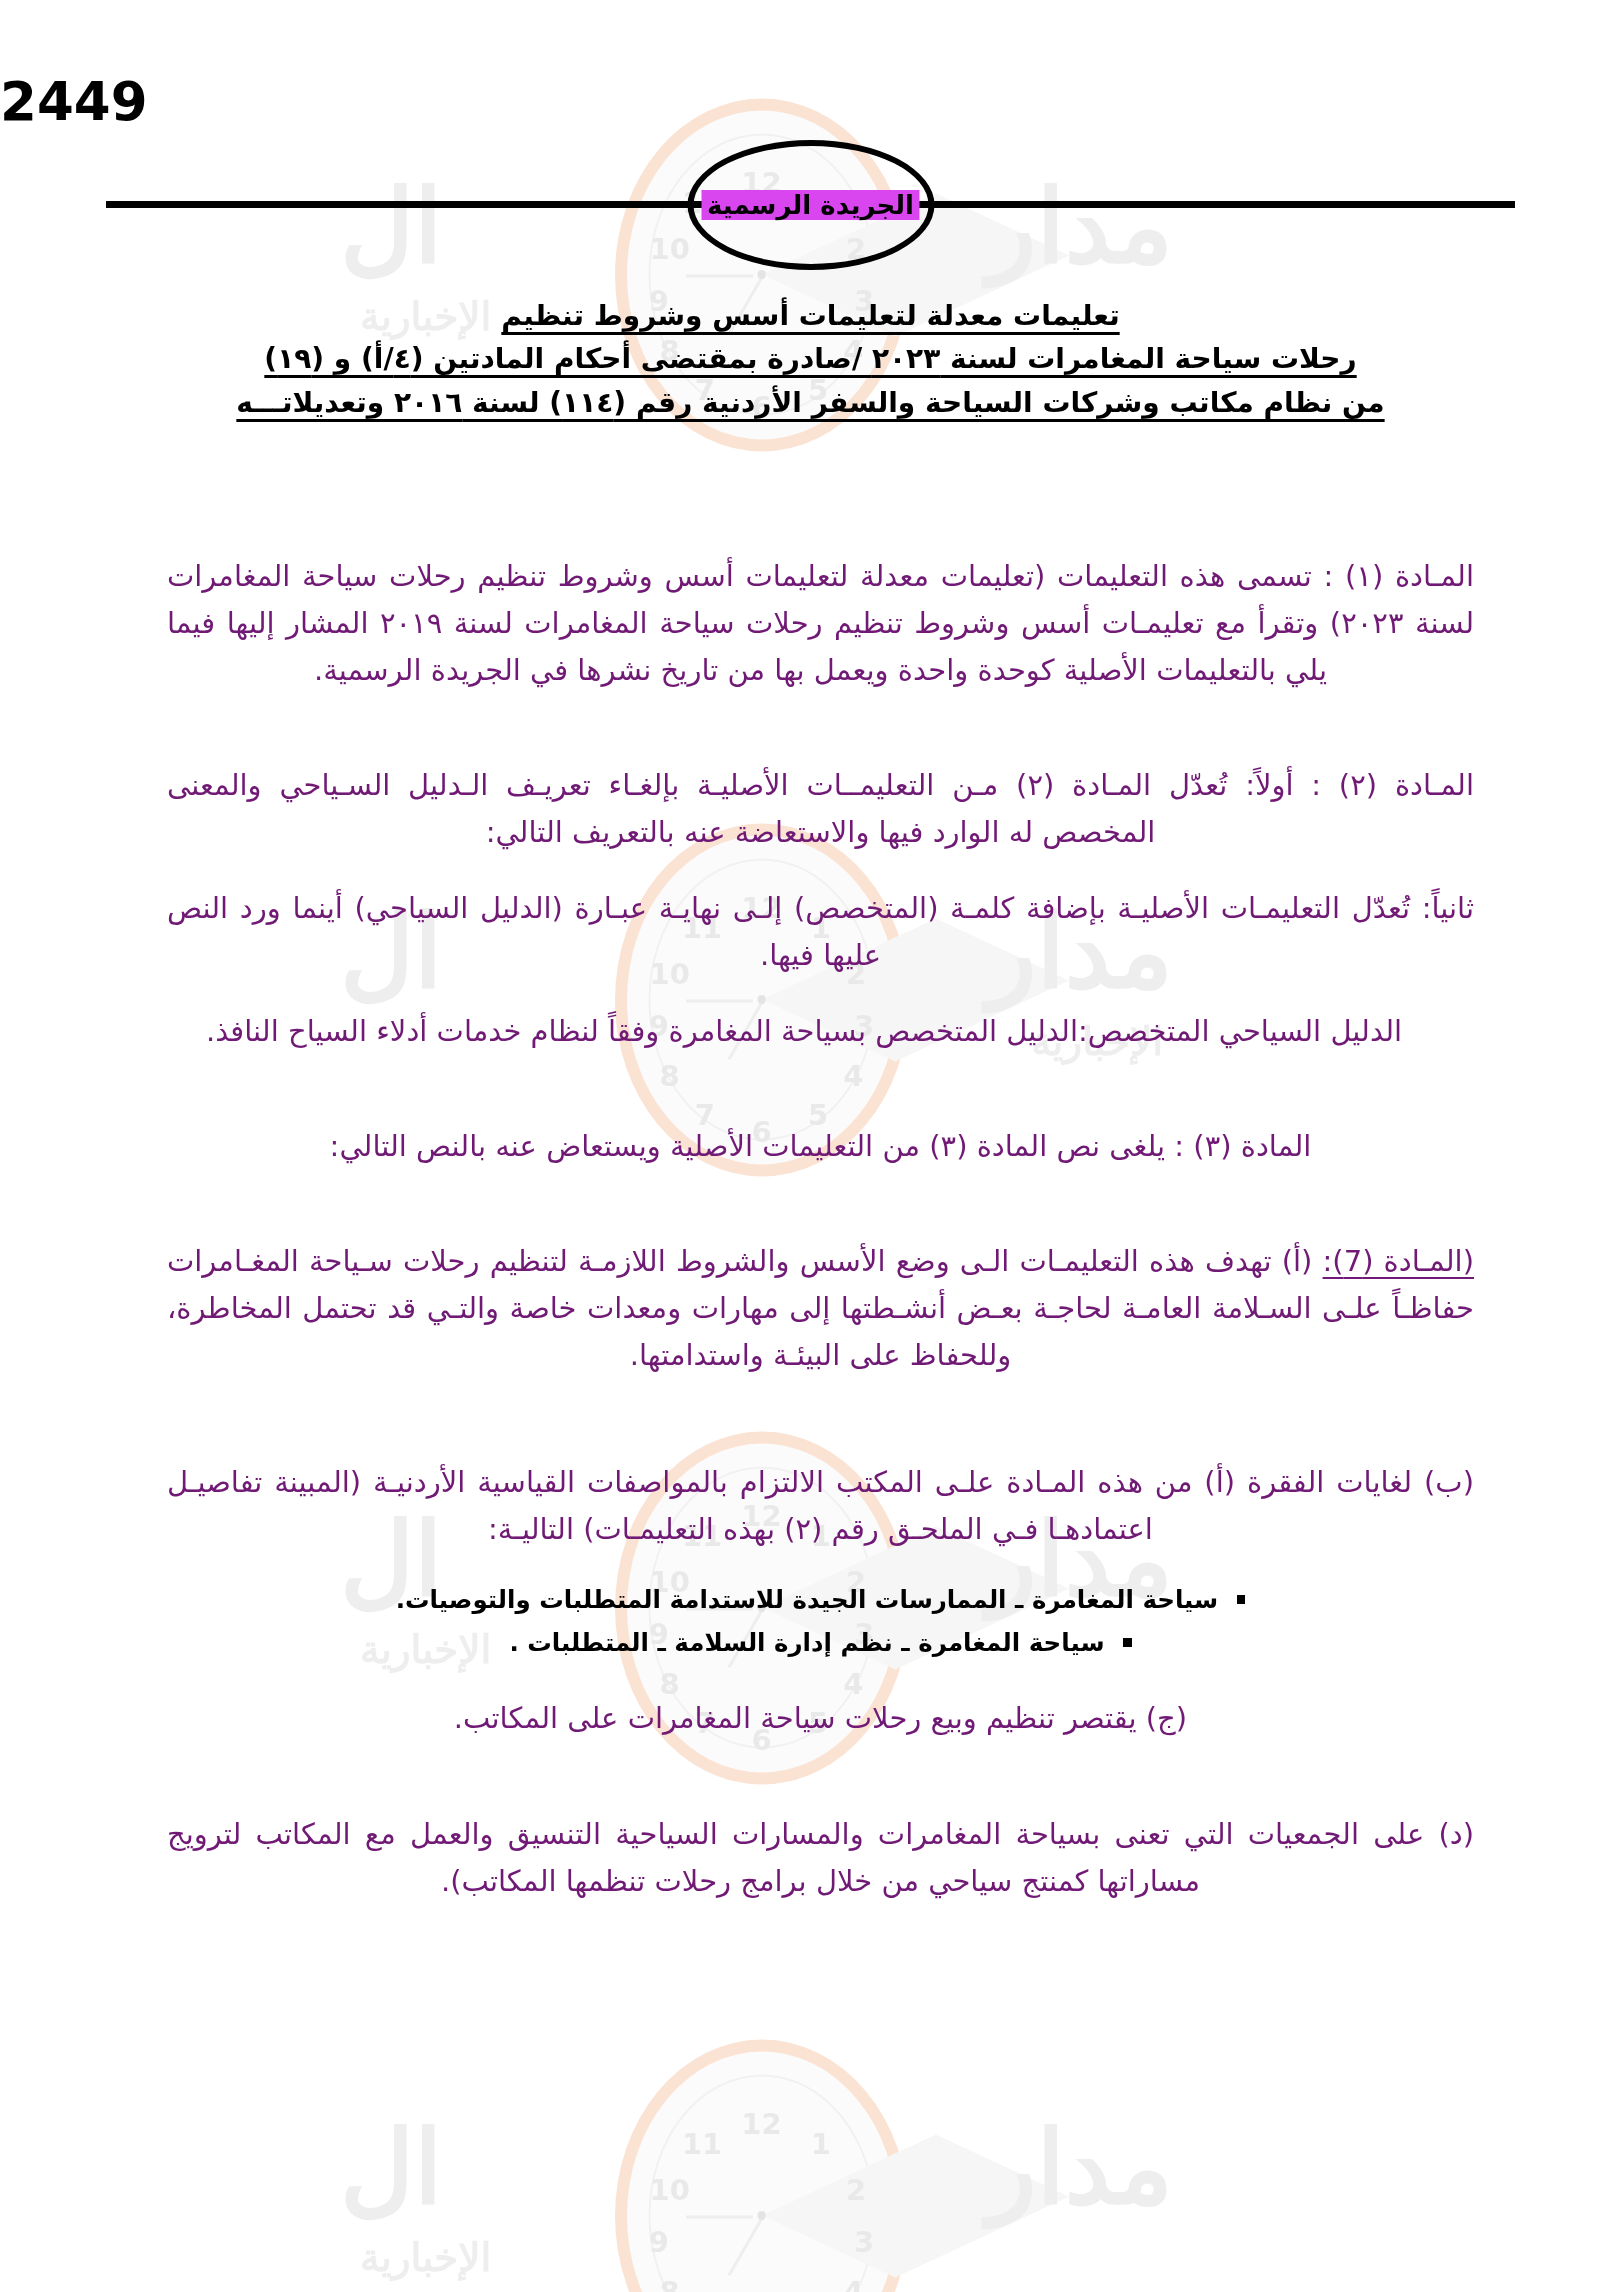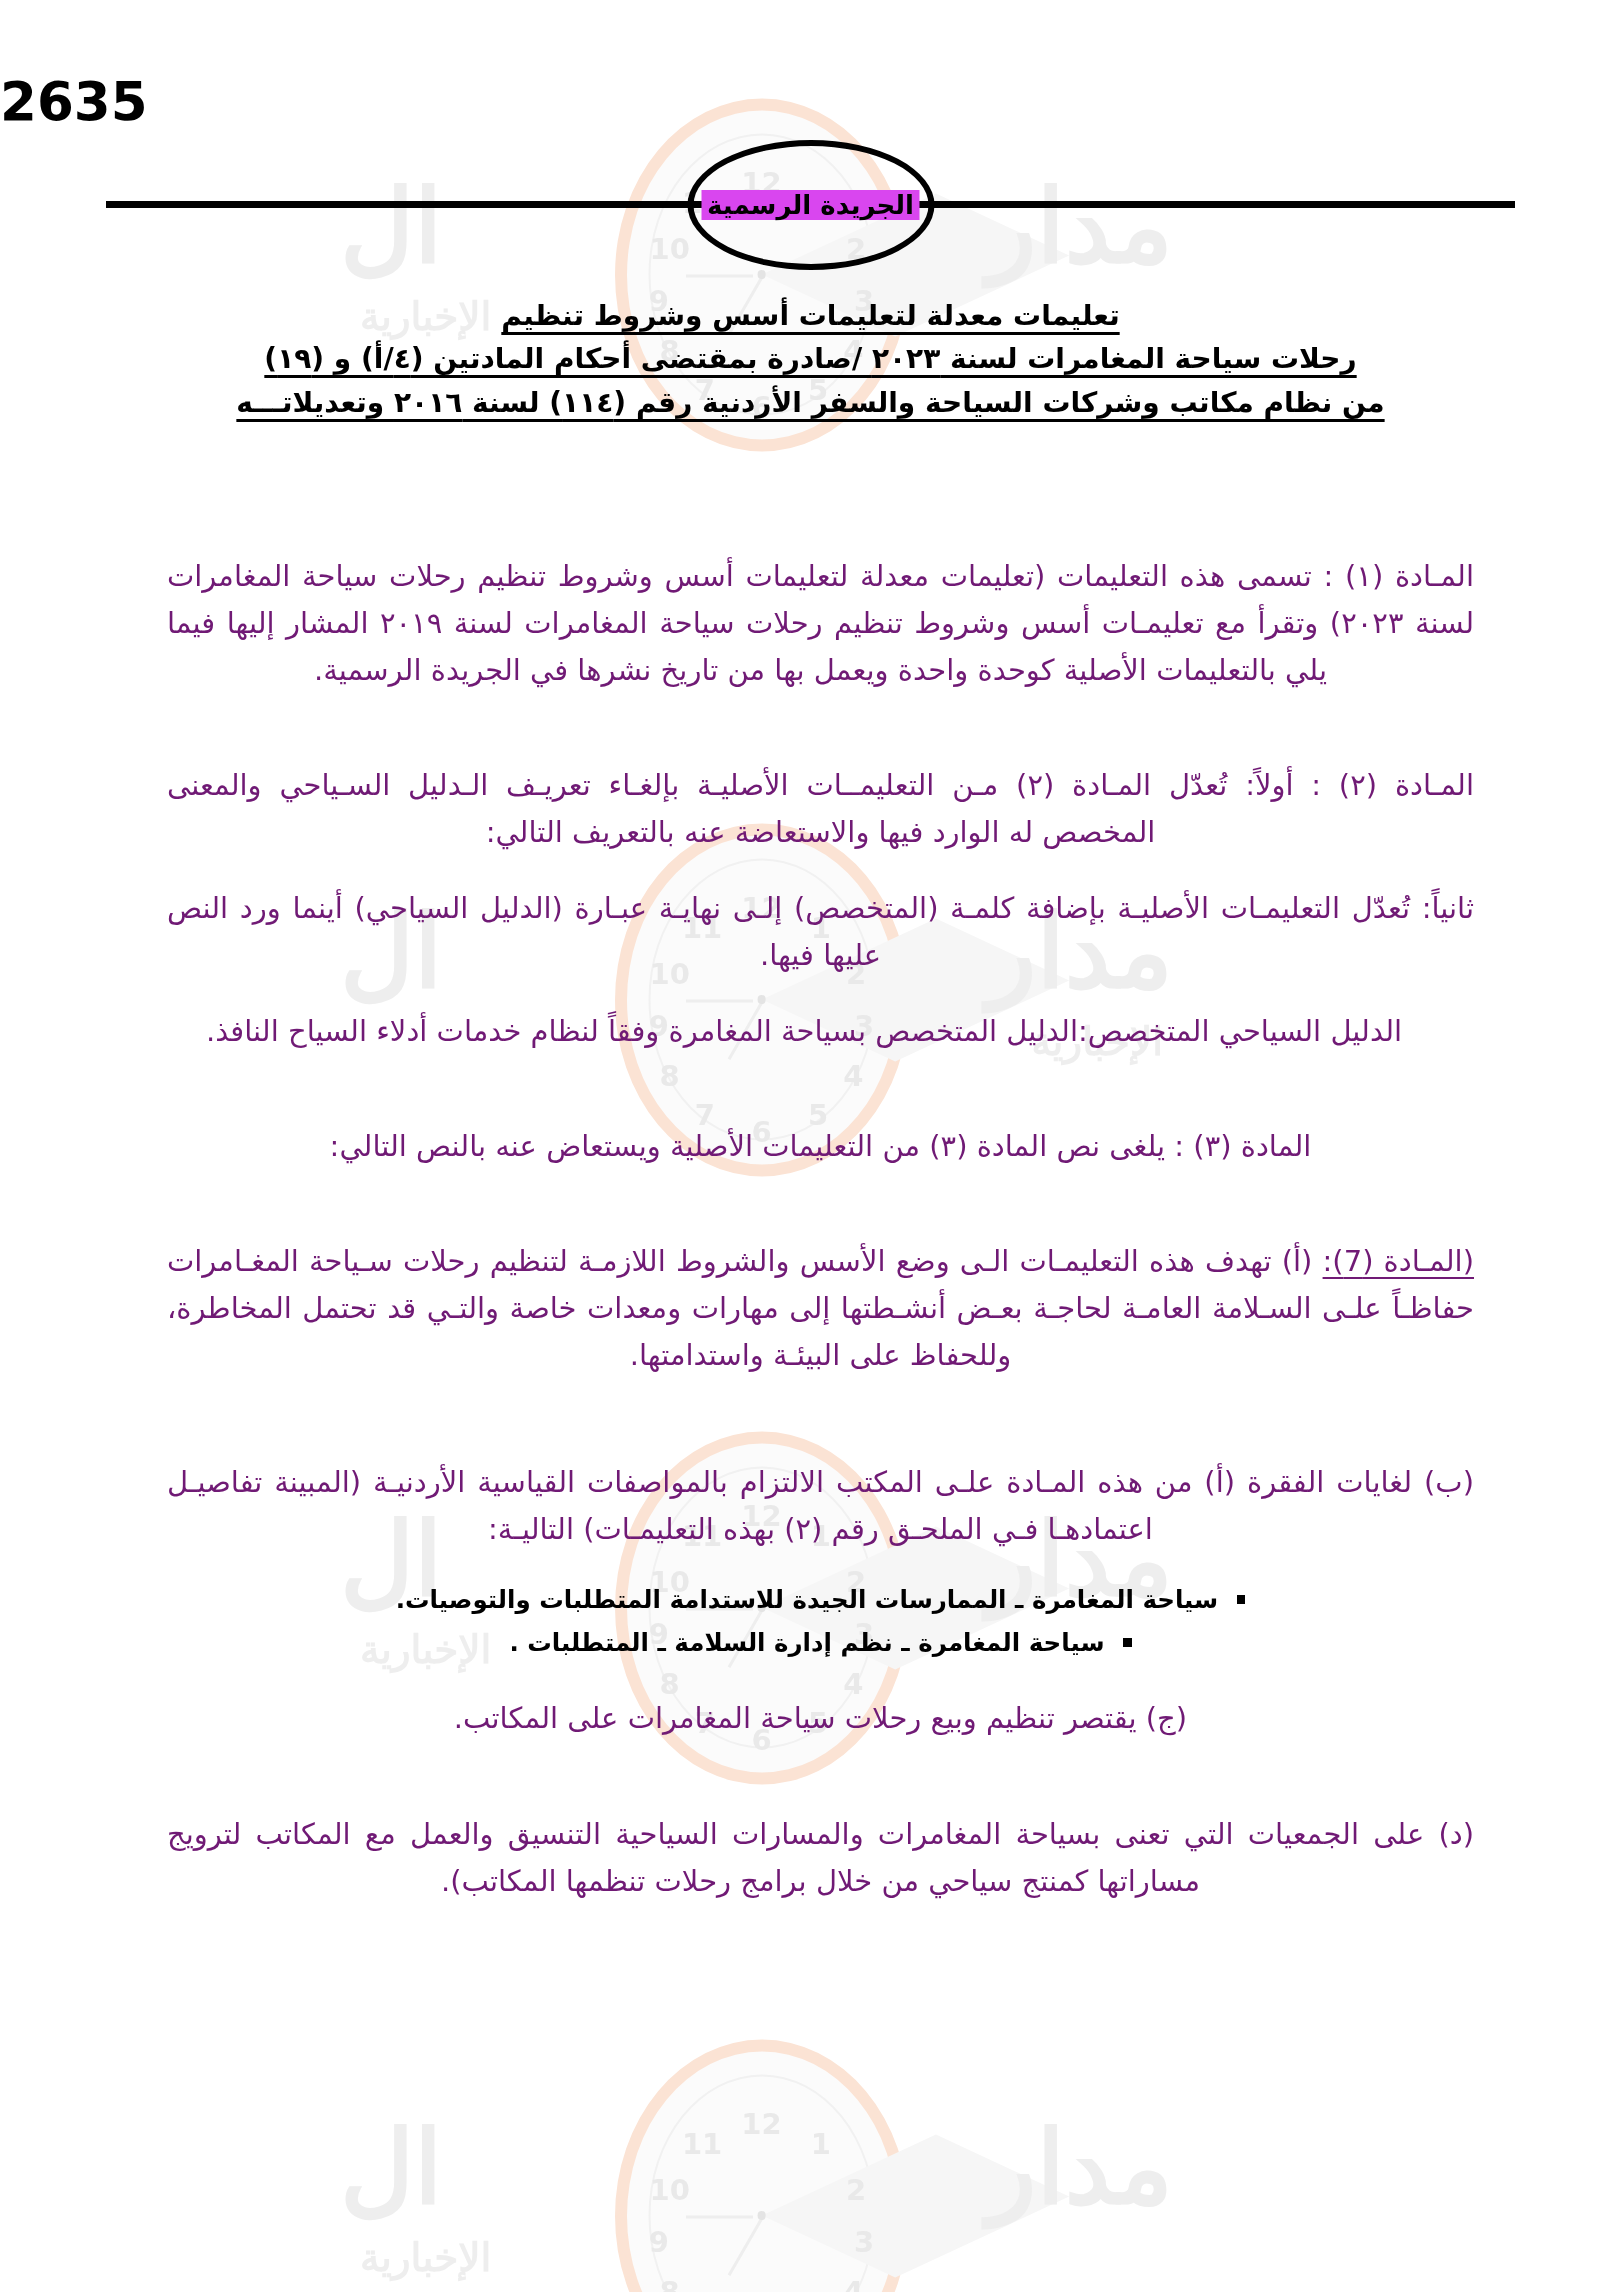--- a/index.html
+++ b/index.html
@@ -344,21 +344,21 @@
       </div>
       <div class="wm-word wm-madar" style="right:-137px; top:167px;">مدار</div>
       <div class="wm-word wm-madar" style="left:-147px; top:167px;">ال</div>
       <div class="wm-word wm-akhbariya" style="left:-127px; top:294px;">الإخبارية</div>
     </div>
 
   </div>
 
   <div class="content">
 
-    <div class="page-number">2635</div>
+    <div class="page-number">2449</div>
 
     <div class="header-rule-wrap">
       <div class="header-rule"></div>
       <div class="header-badge">
         <span class="header-badge-label">الجريدة الرسمية</span>
       </div>
     </div>
 
     <div class="doc-title">
       <div class="doc-title-line">تعليمات معدلة لتعليمات أسس وشروط تنظيم</div>

